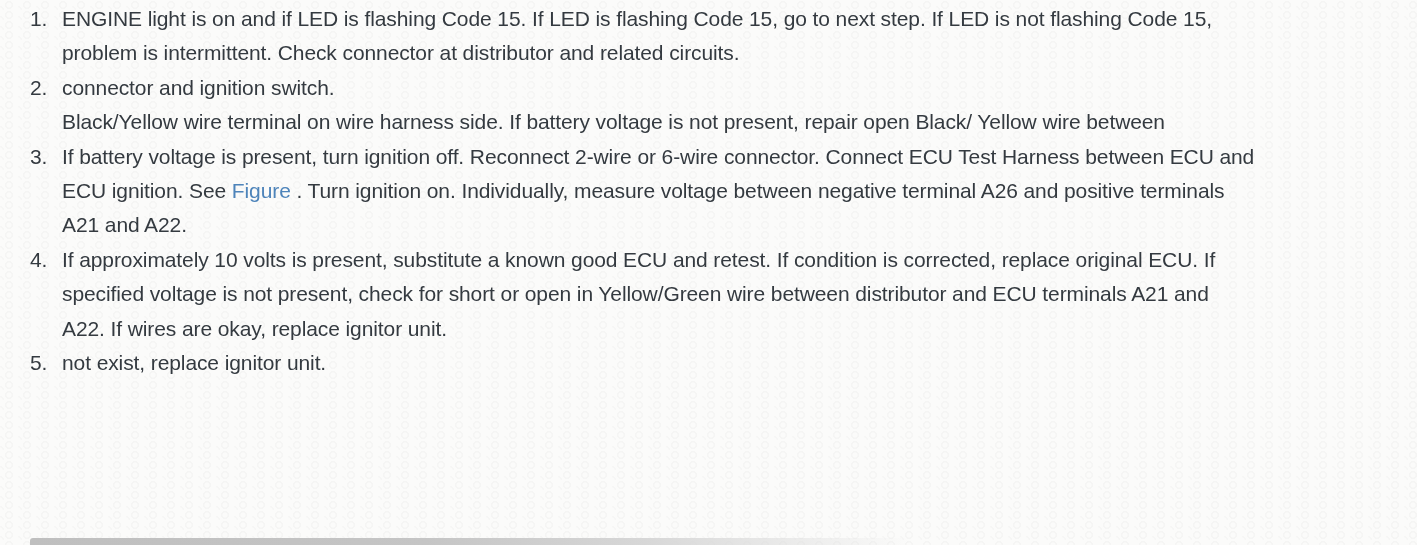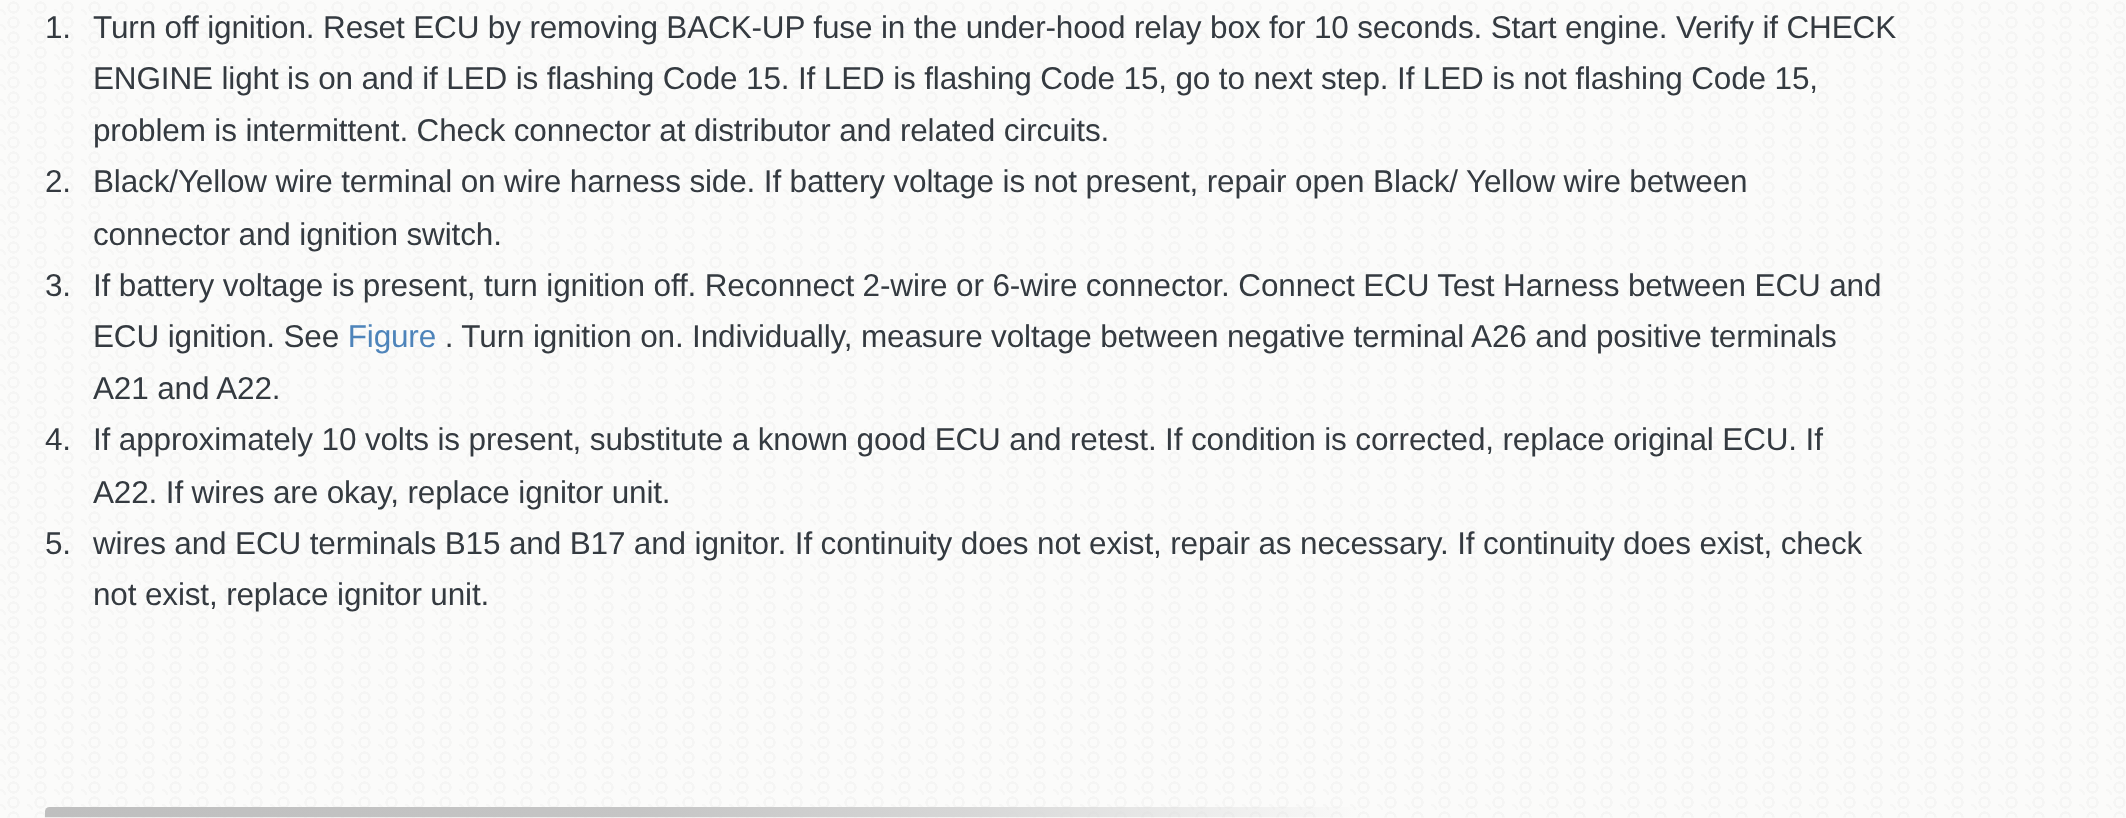--- a/index.html
+++ b/index.html
@@ -71,49 +71,48 @@
   }
 </style>
 </head>
 <body>
 
 <div class="page">
   <div class="steps" id="steps">
       <div class="step">
         <span class="num">1.</span>
         <div class="lines">
-          <div class="line"><span>Turn off ignition. Reset ECU by removing BACK-UP fuse in the under-hood relay box for 10 seconds. Start engine. Verify if CHECK</span></div>
           <div class="line"><span>ENGINE light is on and if LED is flashing Code 15. If LED is flashing Code 15, go to next step. If LED is not flashing Code 15,</span></div>
           <div class="line"><span>problem is intermittent. Check connector at distributor and related circuits.</span></div>
         </div>
       </div>
       <div class="step">
         <span class="num">2.</span>
         <div class="lines">
+          <div class="line"><span>connector and ignition switch.</span></div>
           <div class="line"><span>Black/Yellow wire terminal on wire harness side. If battery voltage is not present, repair open Black/ Yellow wire between</span></div>
-          <div class="line"><span>connector and ignition switch.</span></div>
         </div>
       </div>
       <div class="step">
         <span class="num">3.</span>
         <div class="lines">
           <div class="line"><span>If battery voltage is present, turn ignition off. Reconnect 2-wire or 6-wire connector. Connect ECU Test Harness between ECU and</span></div>
           <div class="line"><span>ECU ignition. See </span><a class="figure-link" href="#">Figure</a><span> . Turn ignition on. Individually, measure voltage between negative terminal A26 and positive terminals</span></div>
           <div class="line"><span>A21 and A22.</span></div>
         </div>
       </div>
       <div class="step">
         <span class="num">4.</span>
         <div class="lines">
           <div class="line"><span>If approximately 10 volts is present, substitute a known good ECU and retest. If condition is corrected, replace original ECU. If</span></div>
+          <div class="line"><span>specified voltage is not present, check for short or open in Yellow/Green wire between distributor and ECU terminals A21 and</span></div>
           <div class="line"><span>A22. If wires are okay, replace ignitor unit.</span></div>
         </div>
       </div>
       <div class="step">
         <span class="num">5.</span>
         <div class="lines">
-          <div class="line"><span>wires and ECU terminals B15 and B17 and ignitor. If continuity does not exist, repair as necessary. If continuity does exist, check</span></div>
           <div class="line"><span>not exist, replace ignitor unit.</span></div>
         </div>
       </div>
     </div>
   <div class="bottom-bar"></div>
 </div>
 
 </body></html>

